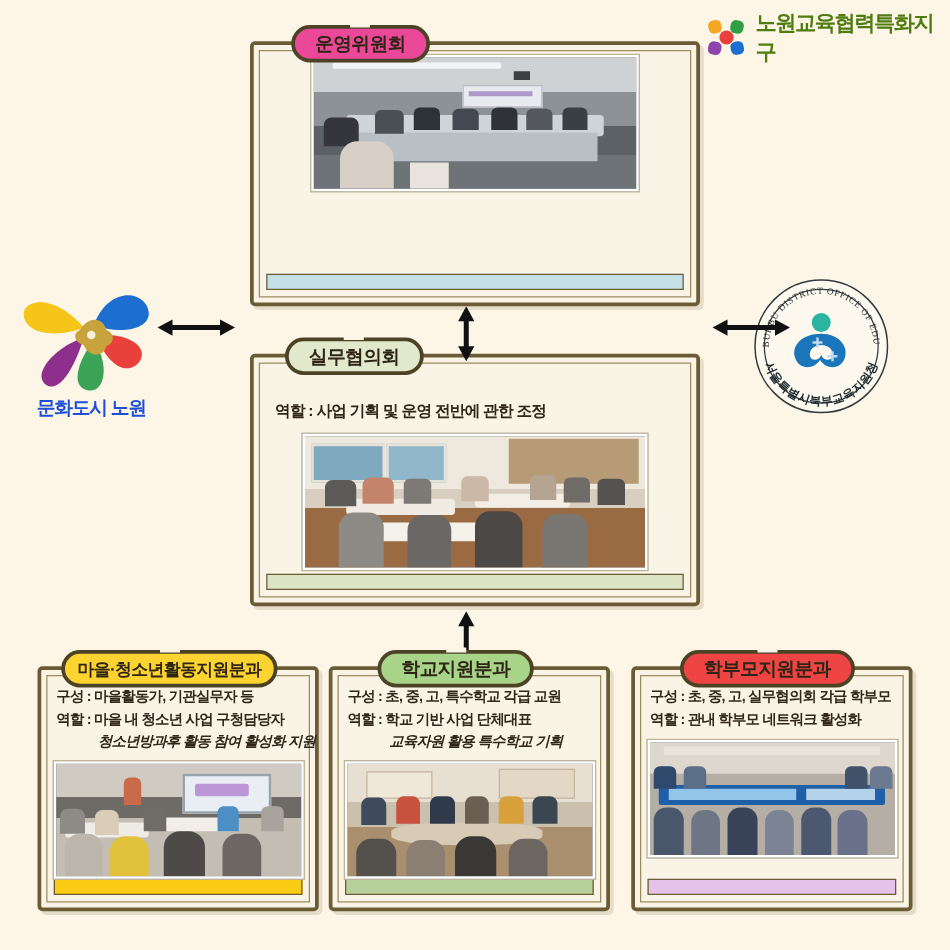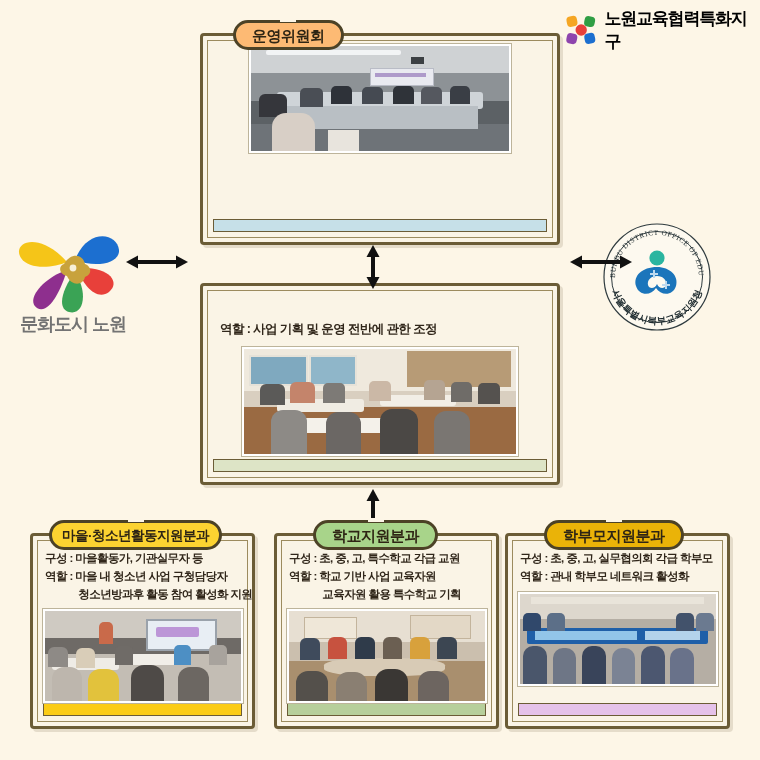--- a/index.html
+++ b/index.html
@@ -57,21 +57,21 @@
   }
   .txt{
     padding:10px 12px 4px 12px;
     font-size:12.5px;
     font-weight:bold;
     line-height:1.55;
     letter-spacing:-0.6px;
     white-space:nowrap;
     color:#30261a;
   }
-  .txt .ind{padding-left:2.9em;display:block;}
+  .txt .ind{padding-left:2.9em;display:block;font-style:italic;}
   .photo{
     margin:3px auto 0 auto;
     border:2px solid #fff;
     box-shadow:0 0 0 1px #bdb49a;
     overflow:hidden;
     position:relative;
     background:#777;
   }
   .footbar{
     margin:auto 5px 5px 5px;
@@ -80,25 +80,25 @@
     box-sizing:border-box;
   }
 
   
   .arrow{position:absolute;z-index:5;}
 
   
   .logo-left{position:absolute;left:8px;top:222px;width:130px;height:112px;}
   .logo-left .cap{
     position:absolute;bottom:-2px;left:0;width:100%;
-    text-align:center;font-size:18px;font-weight:bold;color:#737373;
+    text-align:center;font-size:15px;font-weight:bold;color:#1d4ed8;
     letter-spacing:-1px;
   }
   .logo-top{position:absolute;left:565px;top:10px;width:190px;height:40px;display:flex;align-items:center;gap:7px;}
-  .logo-top .name{font-size:17px;font-weight:bold;color:#000000;letter-spacing:-1.2px;}
+  .logo-top .name{font-size:17px;font-weight:bold;color:#4d7c0f;letter-spacing:-1.2px;}
   .seal{position:absolute;left:598px;top:218px;width:118px;height:118px;}
 
   
   .sc{position:absolute;inset:0;}
   .r{position:absolute;}
 </style>
 </head>
 <body style="background: rgb(253, 246, 231);">
 
 <div id="stage">
@@ -181,21 +181,21 @@
 
   <div class="arrow" style="left:363px;top:489px;">
     <svg width="20" height="44" viewBox="0 0 20 44">
       <line x1="10" y1="8" x2="10" y2="36" stroke="#111" stroke-width="4"></line>
       <polygon points="10,0 3.5,12 16.5,12" fill="#111"></polygon>
       <polygon points="10,44 3.5,32 16.5,32" fill="#111"></polygon>
     </svg>
   </div>
 
   <div class="card" id="card-steering-committee" style="left:200px;top:33px;width:360px;height:212px;">
-    <div class="pill" style="left:30px;background:#fdba74;">운영위원회</div>
+    <div class="pill" style="left:30px;background:#ec4899;">운영위원회</div>
     <div class="card-inner">
       <div class="photo" style="width:258px;height:105px;">
         <div class="sc" style="background:linear-gradient(#cfd2d4 0 26%,#8d9296 26% 52%,#5c6165 52% 74%,#6e7378 74% 100%);"></div>
         <div class="r" style="left:6%;top:4%;width:52%;height:5%;background:#f2f4f5;border-radius:2px;"></div>
         <div class="r" style="left:62%;top:10%;width:5%;height:7%;background:#3c4043;"></div>
         <div class="r" style="left:46%;top:21%;width:24%;height:15%;background:#e9eaf0;border:1px solid #b9bcc6;"></div>
         <div class="r" style="left:48%;top:26%;width:20%;height:4%;background:#8f6fb5;opacity:.65;"></div>
         <div class="r" style="left:10%;top:44%;width:80%;height:16%;background:#cfd4d8;border-radius:3px;"></div>
         <div class="r" style="left:12%;top:57%;width:76%;height:22%;background:#b9bfc4;"></div>
         <div class="r" style="left:3%;top:46%;width:11%;height:22%;background:#35363b;border-radius:6px 6px 0 0;"></div>
@@ -206,20 +206,21 @@
         <div class="r" style="left:66%;top:39%;width:8%;height:16%;background:#55585f;border-radius:5px 5px 0 0;"></div>
         <div class="r" style="left:77%;top:38%;width:8%;height:17%;background:#3a3e45;border-radius:5px 5px 0 0;"></div>
         <div class="r" style="left:8%;top:64%;width:17%;height:36%;background:#d8cfc6;border-radius:14px 14px 0 0;"></div>
         <div class="r" style="left:30%;top:80%;width:12%;height:20%;background:#e8e4dd;"></div>
       </div>
       <div class="footbar" style="background:#c6e0e8;"></div>
     </div>
   </div>
 
   <div class="card" id="card-working-council" style="left:200px;top:283px;width:360px;height:202px;">
+    <div class="pill" style="left:25px;background:#e1e8cc;">실무협의회</div>
     <div class="card-inner">
       <div class="txt">
         <br>
         <span>역할 : 사업 기획 및 운영 전반에 관한 조정</span>
       </div>
       <div class="photo" style="width:272px;height:105px;">
         <div class="sc" style="background:linear-gradient(#efe9dd 0 40%,#d9cfc0 40% 55%,#9a6a42 55% 100%);"></div>
         <div class="r" style="left:2%;top:6%;width:20%;height:26%;background:#7fa9bf;border:2px solid #e6e2d8;"></div>
         <div class="r" style="left:24%;top:6%;width:16%;height:26%;background:#8fb6c9;border:2px solid #e6e2d8;"></div>
         <div class="r" style="left:60%;top:2%;width:38%;height:34%;background:#b79b76;"></div>
@@ -264,26 +265,26 @@
         <div class="r" style="left:84%;top:37%;width:9%;height:23%;background:#a8a39d;border-radius:5px 5px 0 0;"></div>
         <div class="r" style="left:4%;top:62%;width:15%;height:38%;background:#bdb6ad;border-radius:12px 12px 0 0;"></div>
         <div class="r" style="left:22%;top:64%;width:16%;height:36%;background:#e2c23c;border-radius:12px 12px 0 0;"></div>
         <div class="r" style="left:44%;top:60%;width:17%;height:40%;background:#4e4a47;border-radius:13px 13px 0 0;"></div>
         <div class="r" style="left:68%;top:62%;width:16%;height:38%;background:#6c6762;border-radius:12px 12px 0 0;"></div>
       </div>
       <div class="footbar" style="background:#fbcc16;"></div>
     </div>
   </div>
 
-  <div class="card" id="card-school-support" style="left:274px;top:533px;width:225px;height:196px;">
+  <div class="card" id="card-school-support" style="left:263px;top:533px;width:225px;height:196px;">
     <div class="pill" style="left:36px;background:#a8d48a;">학교지원분과</div>
     <div class="card-inner">
       <div class="txt" style="font-size:11.5px;padding:9px 7px 3px 7px;">
         <span>구성 : 초, 중, 고, 특수학교 각급 교원</span><br>
-        <span>역할 : 학교 기반 사업 교육자원</span>
+        <span>역할 : 학교 기반 사업 단체대표</span>
         <span class="ind">교육자원 활용 특수학교 기획</span>
       </div>
       <div class="photo" style="width:196px;height:90px;">
         <div class="sc" style="background:linear-gradient(#e7dfd2 0 34%,#cbbfae 34% 56%,#a98f6e 56% 100%);"></div>
         <div class="r" style="left:8%;top:6%;width:26%;height:22%;background:#efe7d8;border:1px solid #c3b49c;"></div>
         <div class="r" style="left:62%;top:4%;width:30%;height:24%;background:#e3d8c6;border:1px solid #c3b49c;"></div>
         <div class="r" style="left:18%;top:52%;width:62%;height:20%;background:#d8cbb6;border-radius:40%;"></div>
         <div class="r" style="left:6%;top:30%;width:10%;height:24%;background:#3f4b5c;border-radius:6px 6px 0 0;"></div>
         <div class="r" style="left:20%;top:28%;width:10%;height:25%;background:#c7523f;border-radius:6px 6px 0 0;"></div>
         <div class="r" style="left:34%;top:29%;width:10%;height:24%;background:#2f3b4a;border-radius:6px 6px 0 0;"></div>
@@ -293,21 +294,21 @@
         <div class="r" style="left:4%;top:66%;width:16%;height:34%;background:#54504b;border-radius:12px 12px 0 0;"></div>
         <div class="r" style="left:24%;top:68%;width:16%;height:32%;background:#8a7f72;border-radius:12px 12px 0 0;"></div>
         <div class="r" style="left:44%;top:64%;width:17%;height:36%;background:#3a3734;border-radius:13px 13px 0 0;"></div>
         <div class="r" style="left:66%;top:67%;width:16%;height:33%;background:#6d6560;border-radius:12px 12px 0 0;"></div>
       </div>
       <div class="footbar" style="background:#b7cf9b;"></div>
     </div>
   </div>
 
   <div class="card" id="card-parent-support" style="left:505px;top:533px;width:225px;height:196px;">
-    <div class="pill" style="left:36px;background:#eab308;">학부모지원분과</div>
+    <div class="pill" style="left:36px;background:#ef4444;">학부모지원분과</div>
     <div class="card-inner">
       <div class="txt" style="font-size:11.5px;padding:9px 7px 3px 7px;">
         <span>구성 : 초, 중, 고, 실무협의회 각급 학부모</span><br>
         <span>역할 : 관내 학부모 네트워크 활성화</span>
       </div>
       <div class="photo" style="width:196px;height:90px;">
         <div class="sc" style="background:linear-gradient(#dcd6cc 0 28%,#b9b2a8 28% 60%,#8e8madd 60% 100%);background-color:#b5aea4;"></div>
         <div class="r" style="left:0;top:0;width:100%;height:28%;background:#ddd7cd;"></div>
         <div class="r" style="left:6%;top:4%;width:88%;height:8%;background:#e9e4da;"></div>
         <div class="r" style="left:4%;top:38%;width:92%;height:18%;background:#1f5fa8;border-radius:2px;"></div>

